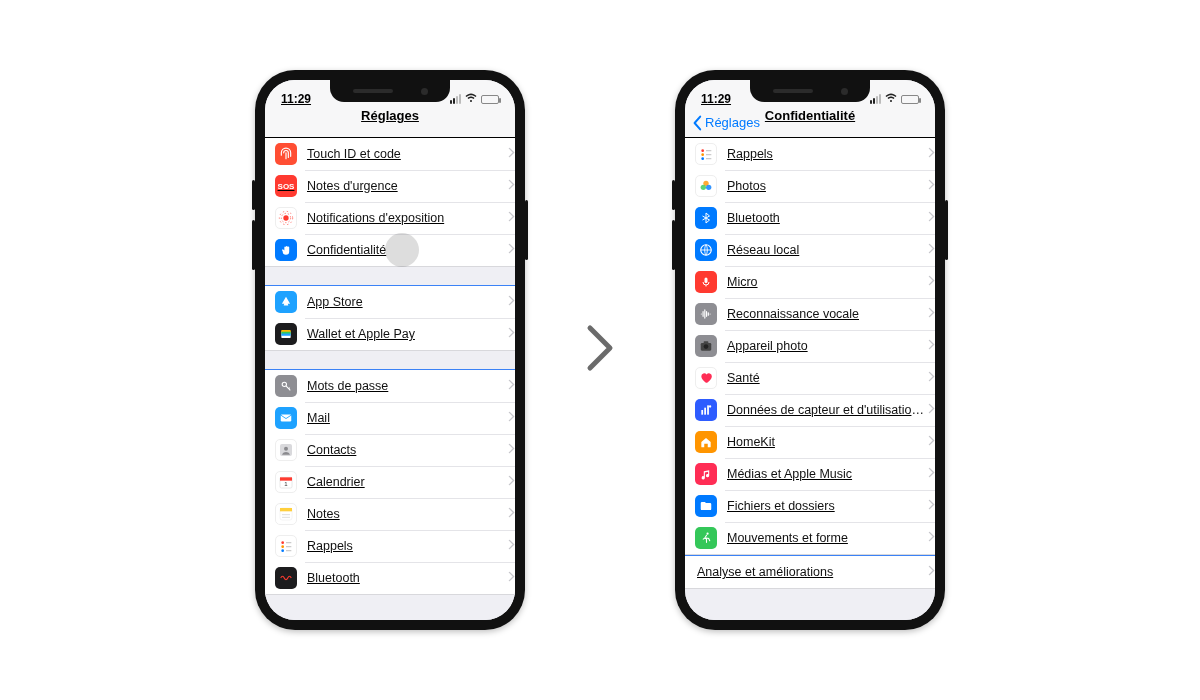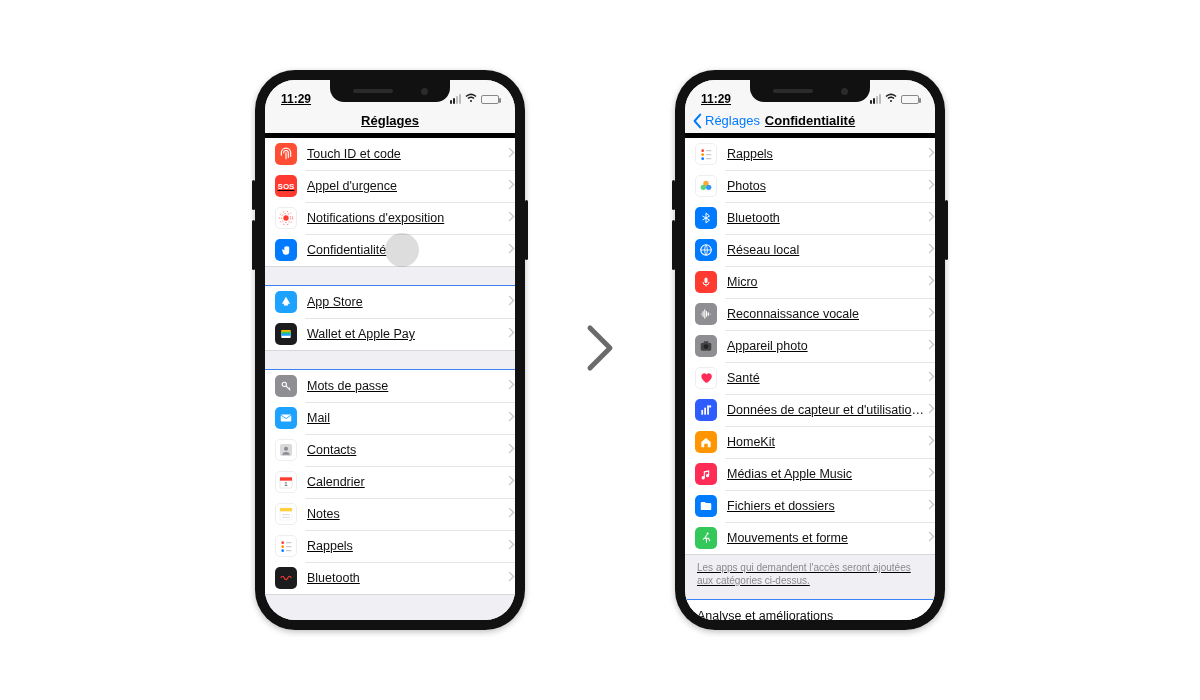--- a/index.html
+++ b/index.html
@@ -70,23 +70,22 @@
   .sig-bars span:nth-child(1){height:4px}
   .sig-bars span:nth-child(2){height:6px}
   .sig-bars span:nth-child(3){height:8px; background:#bbb}
   .sig-bars span:nth-child(4){height:10px; background:#bbb}
   .wifi-ic svg { width:12px; height:10px; }
   .batt { width:18px; height:9px; border:1px solid #888; border-radius:2px; position:relative; }
   .batt::after{content:"";position:absolute;right:-3px;top:2px;width:2px;height:5px;background:#888;border-radius:1px;}
   .batt .fill{height:100%;width:40%;background:#888;border-radius:1px;}
   .navbar {
     background: #f7f7f8;
-    border-bottom: 5px solid #000000;
+    border-bottom: 1px solid #000000;
     display: flex;
-    align-items: center;
     justify-content: center;
     position: relative;
     height: 30px;
     font-size: 13px;
   }
   .navbar .title { font-weight: 600; }
   .navbar .back {
     position: absolute; left: 6px; top: 0; bottom: 0;
     display: flex; align-items: center; gap: 2px;
     color: #007aff; font-size: 13px;
@@ -183,21 +182,21 @@
             </span>
             <span class="label">Touch ID et code</span>
             <span class="chev"><svg viewBox="0 0 10 16">
                 <path d="M2 2l6 6-6 6" fill="none" stroke="#c7c7cc" stroke-width="2" stroke-linecap="round"></path>
               </svg></span>
           </div>
           <div class="row">
             <span class="icon bg-red">
               <span style="font-size:8px;font-weight:700;color:#fff">SOS</span>
             </span>
-            <span class="label">Appel d'urgence</span>
+            <span class="label">Notes d'urgence</span>
             <span class="chev"><svg viewBox="0 0 10 16">
                 <path d="M2 2l6 6-6 6" fill="none" stroke="#c7c7cc" stroke-width="2" stroke-linecap="round"></path>
               </svg></span>
           </div>
           <div class="row">
             <span class="icon bg-white">
               <svg viewBox="0 0 24 24" width="16" height="16">
                 <circle cx="12" cy="12" r="4" fill="#ff3b30"></circle>
                 <circle cx="12" cy="12" r="7" fill="none" stroke="#ff3b30" stroke-width="1" stroke-dasharray="2 3"></circle>
                 <circle cx="12" cy="12" r="10" fill="none" stroke="#ff3b30" stroke-width="1" stroke-dasharray="2 4"></circle>
@@ -538,21 +537,20 @@
                 <circle cx="14" cy="4" r="2" fill="#fff"></circle>
                 <path d="M12 7l-3 5 3 2v6M9 12l-3 2m6-2l4 1 2 4" stroke="#fff" stroke-width="2" fill="none" stroke-linecap="round"></path>
               </svg>
             </span>
             <span class="label">Mouvements et forme</span>
             <span class="chev"><svg viewBox="0 0 10 16">
                 <path d="M2 2l6 6-6 6" fill="none" stroke="#c7c7cc" stroke-width="2" stroke-linecap="round"></path>
               </svg></span>
           </div>
         </div>
-        <div class="footer-note">Les apps qui demandent l'accès seront ajoutées aux catégories ci-dessus.</div>
         <div class="group nomargin">
           <div class="row noicon">
             <span class="label">Analyse et améliorations</span>
             <span class="chev"><svg viewBox="0 0 10 16">
                 <path d="M2 2l6 6-6 6" fill="none" stroke="#c7c7cc" stroke-width="2" stroke-linecap="round"></path>
               </svg></span>
           </div>
         </div>
       </div>
   </div>

